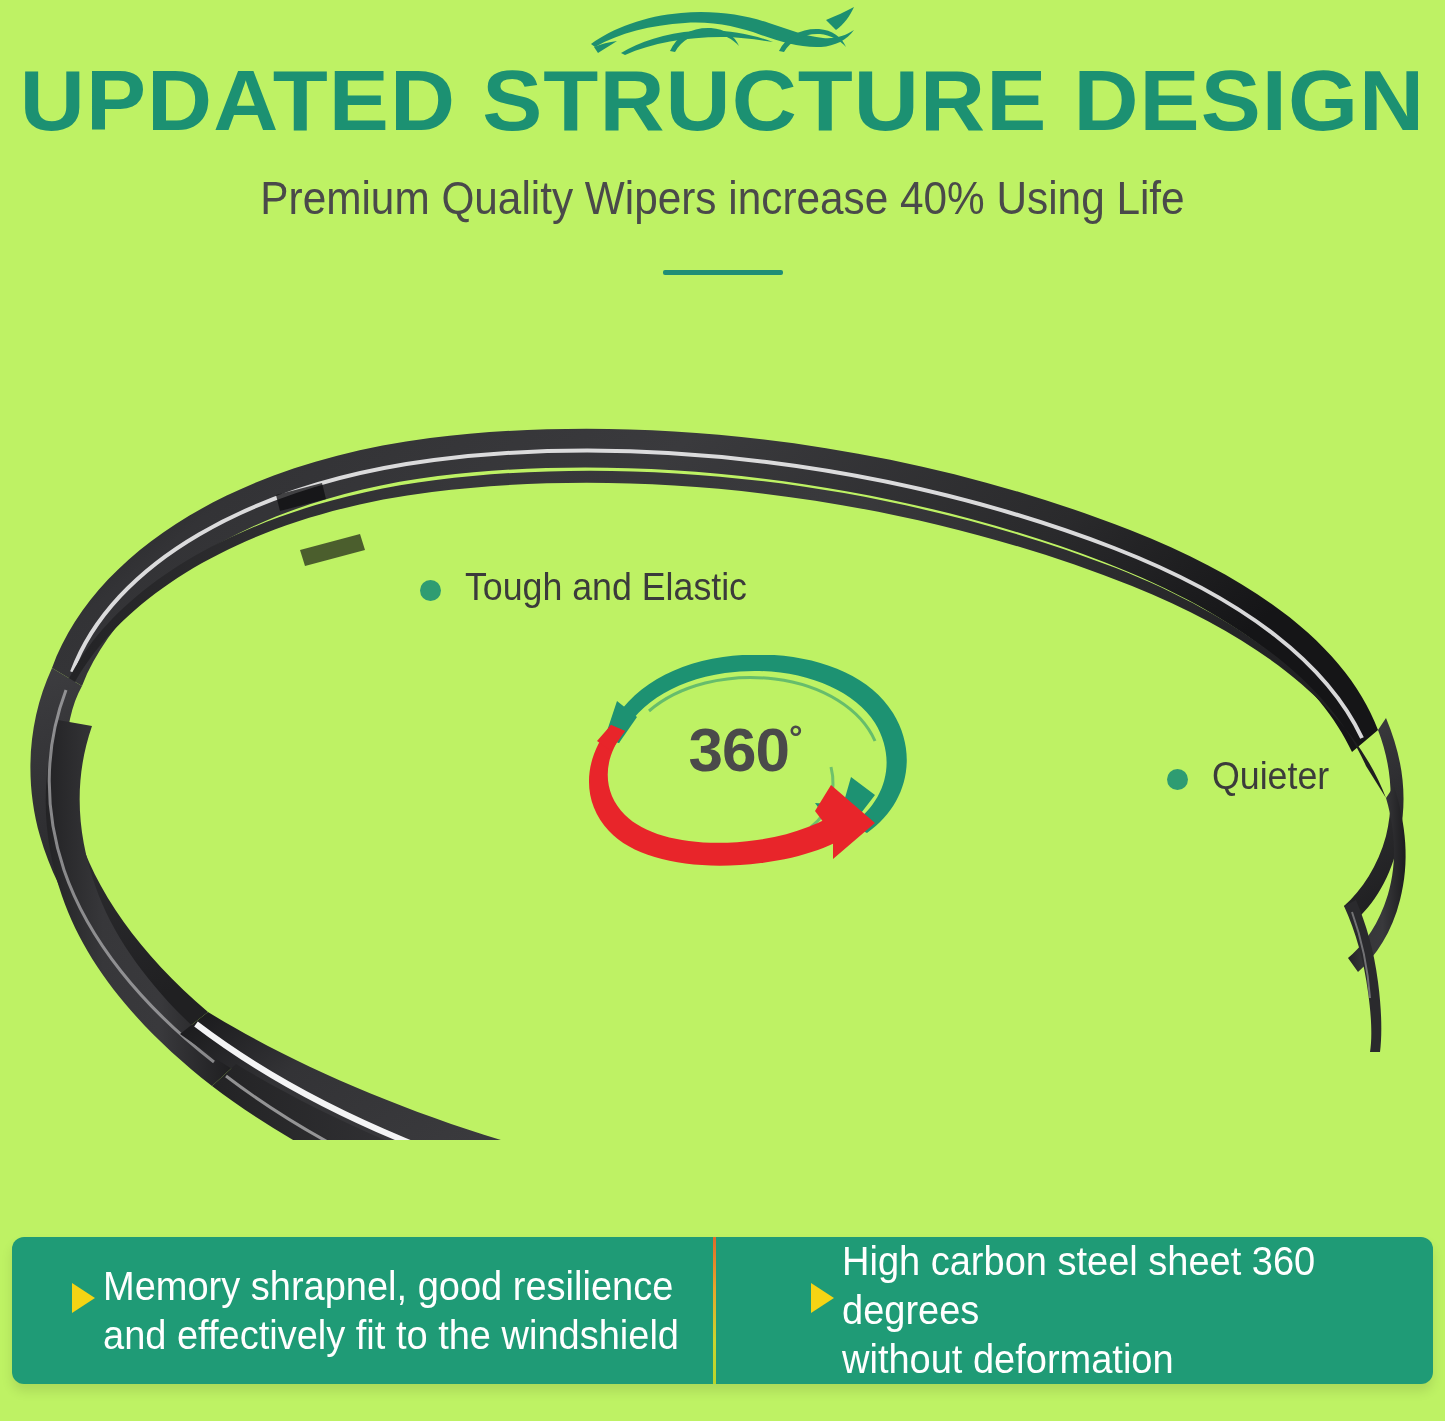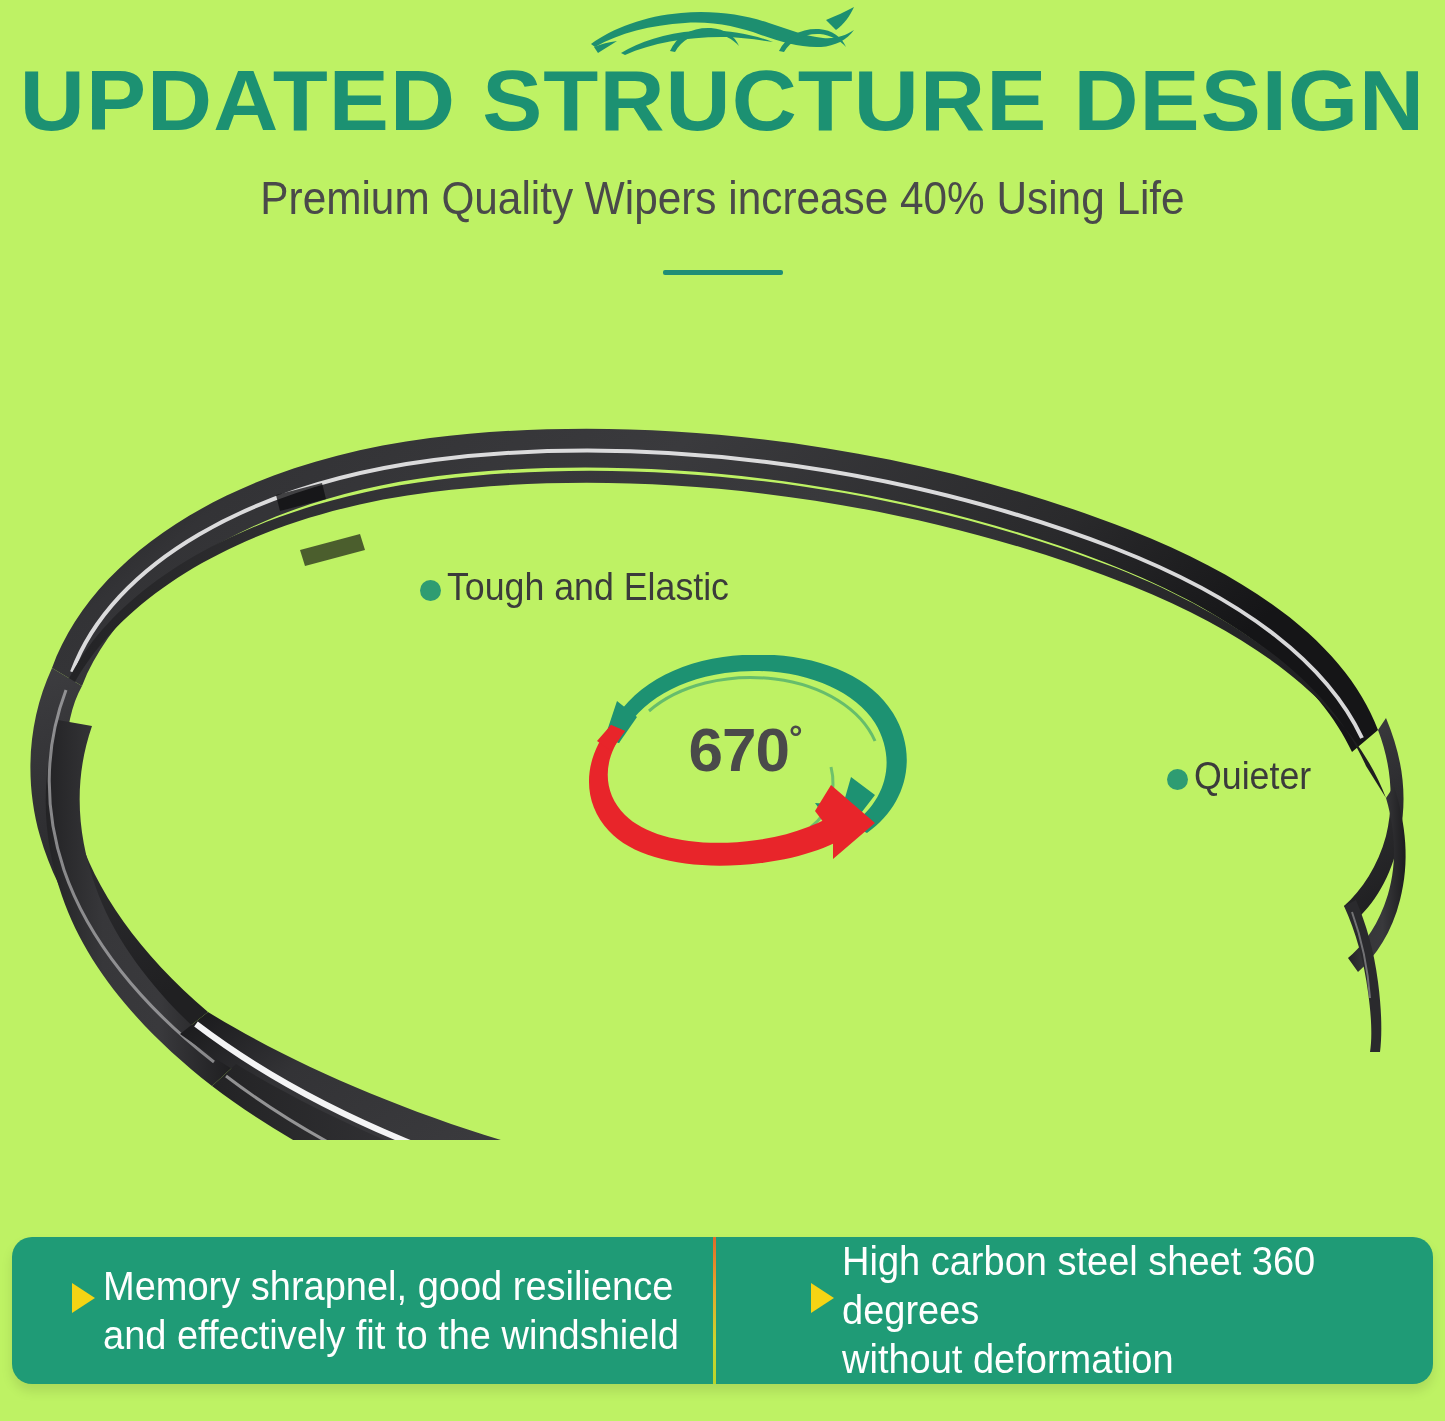--- a/index.html
+++ b/index.html
@@ -81,21 +81,21 @@
     width: 1445px;
     height: 740px;
   }
   #blade-svg { display: block; }
 
   
   .feature {
     position: absolute;
     display: flex;
     align-items: flex-start;
-    gap: 6px;
+    gap: 24px;
   }
   .feature .dot {
     flex: 0 0 auto;
     width: 21px;
     height: 21px;
     border-radius: 50%;
     background: #2e9c72;
     margin-top: 13px;
   }
   .feature .flabel {
@@ -141,21 +141,21 @@
   }
 
   
   #bottom-banner {
     position: absolute;
     left: 12px;
     top: 1237px;
     width: 1421px;
     height: 147px;
     background: #1f9b76;
-    border-radius: 20px;
+    border-radius: 12px;
     box-shadow: 0 7px 12px rgba(0,0,0,0.10);
     display: flex;
   }
   .banner-panel {
     position: relative;
     flex: 1 1 50%;
     display: flex;
     align-items: center;
     padding: 0 0 0 60px;
     box-sizing: border-box;
@@ -370,21 +370,21 @@
                C 126 193, 74 184, 50 160
                C 26 136, 28 102, 50 76 Z" fill="#e8252a"></path>
 
       <path d="M256 130 L 300 168 L 258 204 L 258 180 L 240 156 Z" fill="#e8252a"></path>
 
       <path d="M36 70 L 50 76 L 36 96 L 22 86 Z" fill="#e8252a"></path>
 
       </svg><div></div>
     
     <div class="badge-text">
-      <span>670</span><span class="deg">°</span>
+      <span>360</span><span class="deg">°</span>
     </div>
   </div>
 
   <div id="bottom-banner">
 
     <div class="banner-panel left">
       <span class="tri"></span>
       <span class="banner-text">Memory shrapnel, good resilience
 and effectively fit to the windshield</span>
     </div>

